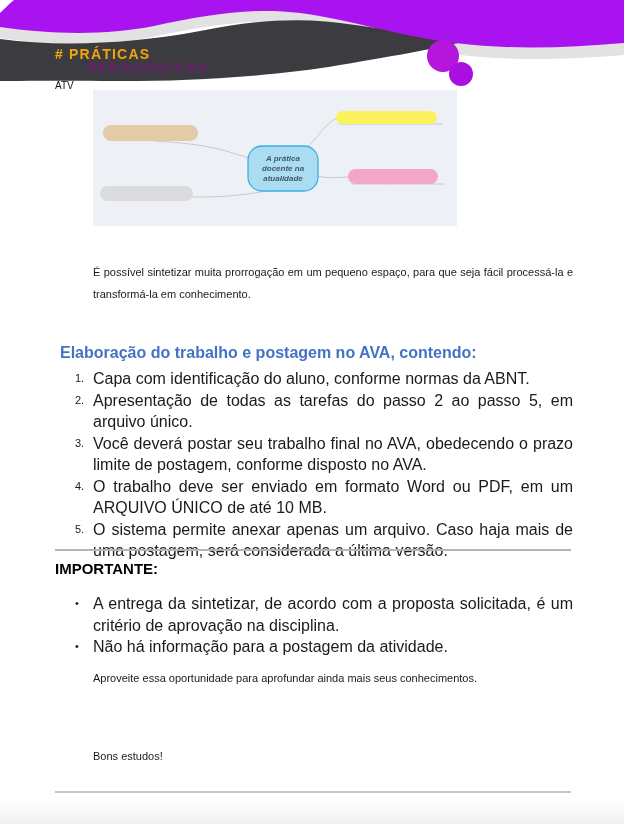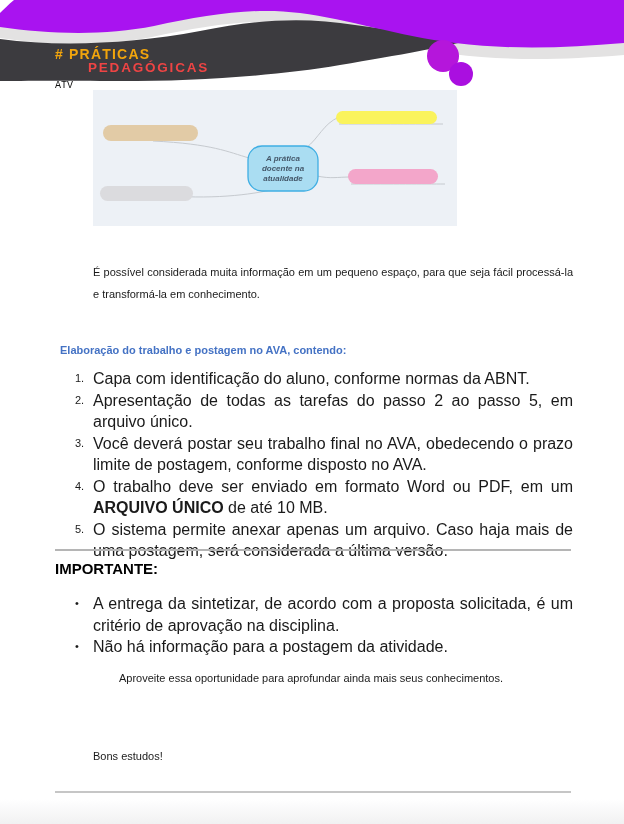--- a/index.html
+++ b/index.html
@@ -8,57 +8,57 @@
     font-family:"Liberation Sans","DejaVu Sans",sans-serif;color:#1a1a1a;
   }
   
   .header-art{position:absolute;top:0;left:0;width:624px;height:96px;}
   .logo-line1{
     position:absolute;top:46px;left:55px;font-size:14px;font-weight:bold;
     color:#F2A50C;letter-spacing:1.2px;white-space:nowrap;
   }
   .logo-line2{
     position:absolute;top:60px;left:88px;font-size:13.5px;font-weight:bold;
-    color:#ef4444;letter-spacing:1.8px;white-space:nowrap;
+    color:#701a75;letter-spacing:1.8px;white-space:nowrap;
   }
-  .atv-label{position:absolute;top:80px;left:55px;font-size:10px;color:#111;font-family:Liberation Mono, monospace;}
+  .atv-label{position:absolute;top:80px;left:55px;font-size:10px;color:#111;}
   
   .mindmap{position:absolute;top:90px;left:93px;width:364px;height:136px;background:#EDF1F6;text-decoration:underline;}
   .mindmap svg{display:block;}
   .node-text{font-style:italic;font-weight:bold;font-size:8px;fill:#44586A;}
   
   .para{
     position:absolute;left:93px;width:480px;font-size:11px;line-height:21.5px;
     text-align:justify;color:#1a1a1a;
   }
   .intro{top:262px;}
-  .closing{top:668px;text-align:left;margin-left:26px;}
+  .closing{top:668px;text-align:left;}
   .section-heading{
-    position:absolute;left:60px;top:344px;font-size:11px;font-weight:bold;color:#4472C4;
+    position:absolute;left:60px;top:344px;font-size:16px;font-weight:bold;color:#4472C4;
   }
   .listing{position:absolute;left:75px;width:498px;}
   .num-list{top:368px;}
   .bullet-list{top:593px;}
   .row{display:flex;align-items:flex-start;}
   .marker{flex:0 0 18px;font-size:11px;line-height:21.5px;color:#1a1a1a;}
   .itemtext{flex:1;font-size:16px;line-height:21.5px;text-align:justify;color:#1a1a1a;}
   .divider{position:absolute;left:55px;width:516px;background:#b5b5b5;}
   .divider-1{top:549px;height:2px;}
   .divider-2{top:791px;height:1.5px;background:#c6c6c6;}
   .important-heading{
     position:absolute;left:55px;top:560px;font-size:15px;font-weight:bold;color:#000;
   }
   .farewell{
     position:absolute;left:93px;top:750px;width:457px;font-size:11px;color:#1a1a1a;
   }
   .footer-fade{
     position:absolute;left:0;bottom:0;width:624px;height:25px;
     background:linear-gradient(to bottom,#ffffff,#f1f1f2);
   }
-  b{font-weight:bold;}
+  b{font-weight:normal;}
 </style>
 </head>
 <body>
 
 <div class="page">
 
   <svg class="header-art" viewBox="0 0 624 96" width="624" height="96" aria-hidden="true">
     <path d="M0,0 H624 V55 C560,60 510,61 452,54 C395,47 345,30 298,24 C250,18 205,26 152,37 C102,47 48,45 0,38 Z" fill="#E3E2E2"></path>
     <path d="M0,39 C60,47 130,44 200,31 C260,19 305,17 355,25 C405,32 445,36 482,37 C445,47 400,55 340,65 C270,77 180,82 100,81 C60,80.5 25,81 0,81 Z" fill="#3C3B3F"></path>
     <path d="M0,0 H624 V43 C565,48 512,50 455,43 C398,36 348,19 300,13 C252,7 207,15 154,26 C104,36 48,34 0,27 Z" fill="#A913F0"></path>
@@ -90,21 +90,21 @@
 
       <rect x="155" y="56" width="70" height="45" rx="14" stroke="#3FAEE3" stroke-width="1.3" fill="#AADDF2"></rect>
       <g text-anchor="middle">
         <text class="node-text" x="190" y="71">A prática</text>
         <text class="node-text" x="190" y="81">docente na</text>
         <text class="node-text" x="190" y="91">atualidade</text>
       </g>
     </svg>
   </div>
 
-  <div class="para intro">É possível considerada muita informação em um pequeno espaço, para que seja fácil processá-la e transformá-la em conhecimento.</div>
+  <div class="para intro">É possível sintetizar muita prorrogação em um pequeno espaço, para que seja fácil processá-la e transformá-la em conhecimento.</div>
 
   <div class="section-heading">Elaboração do trabalho e postagem no AVA, contendo:</div>
 
   <div class="listing num-list">
     <div class="row">
       <span class="marker">1.</span>
       <span class="itemtext">Capa com identificação do aluno, conforme normas da ABNT.</span>
     </div>
     <div class="row">
       <span class="marker">2.</span>

